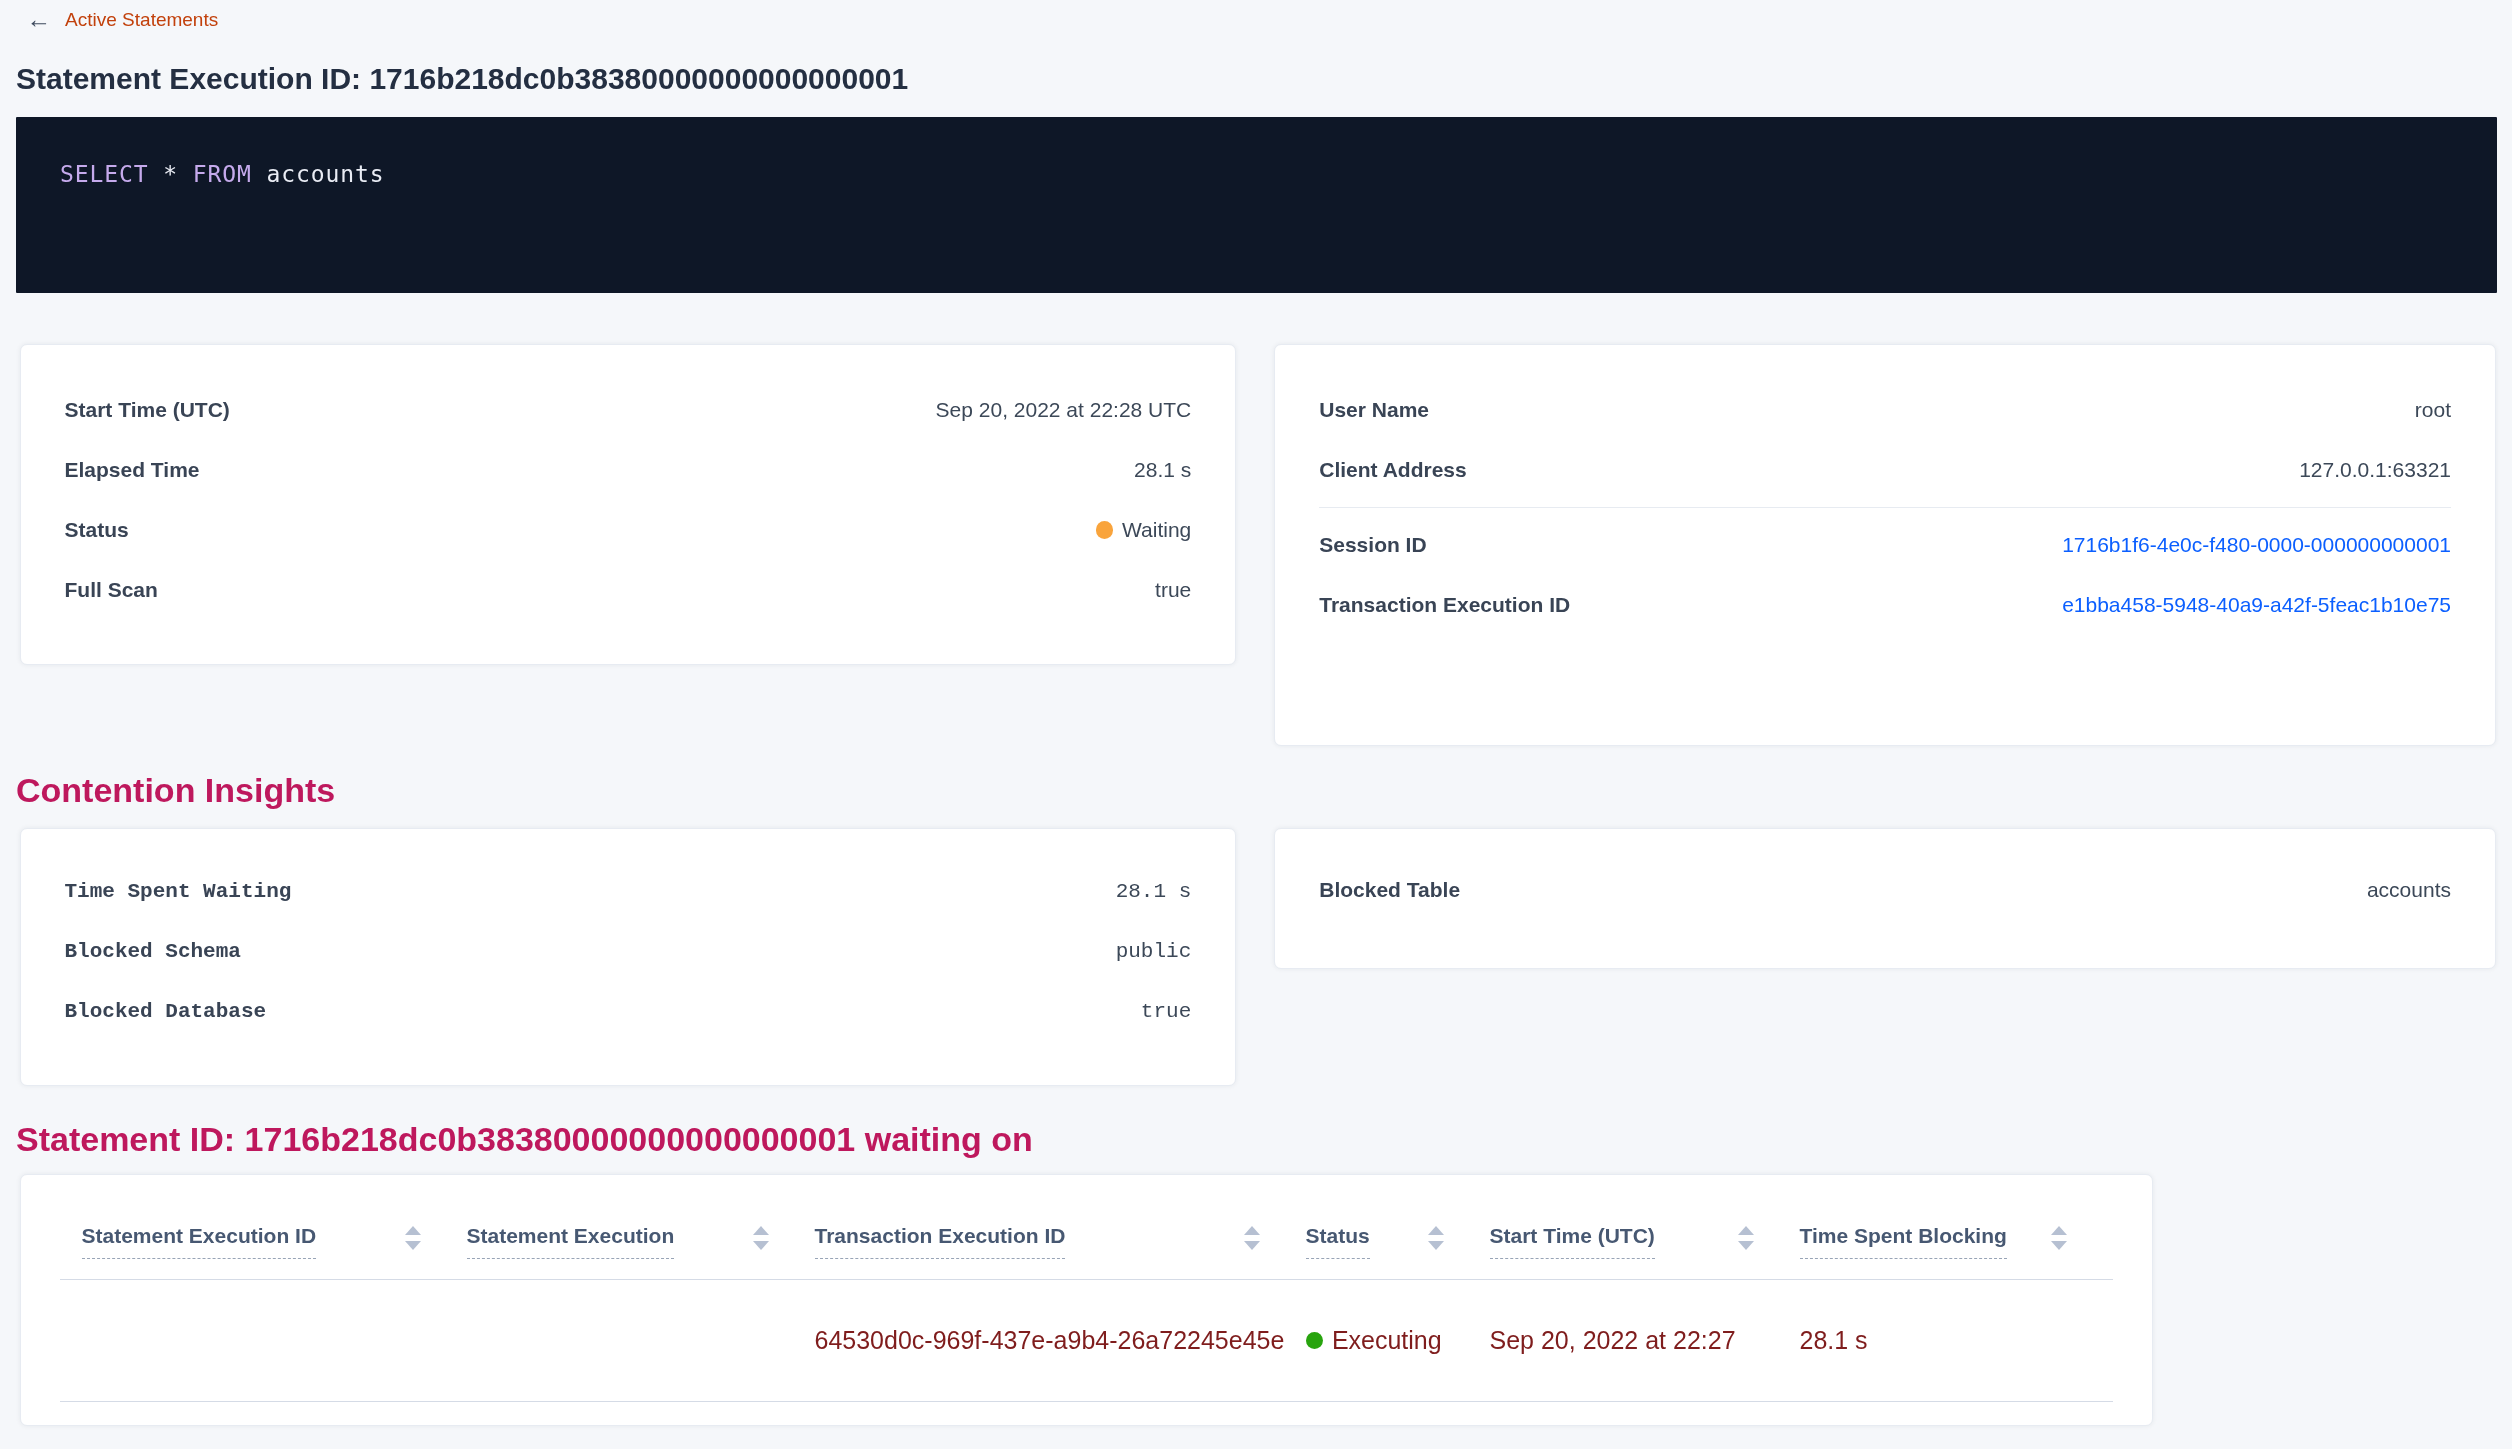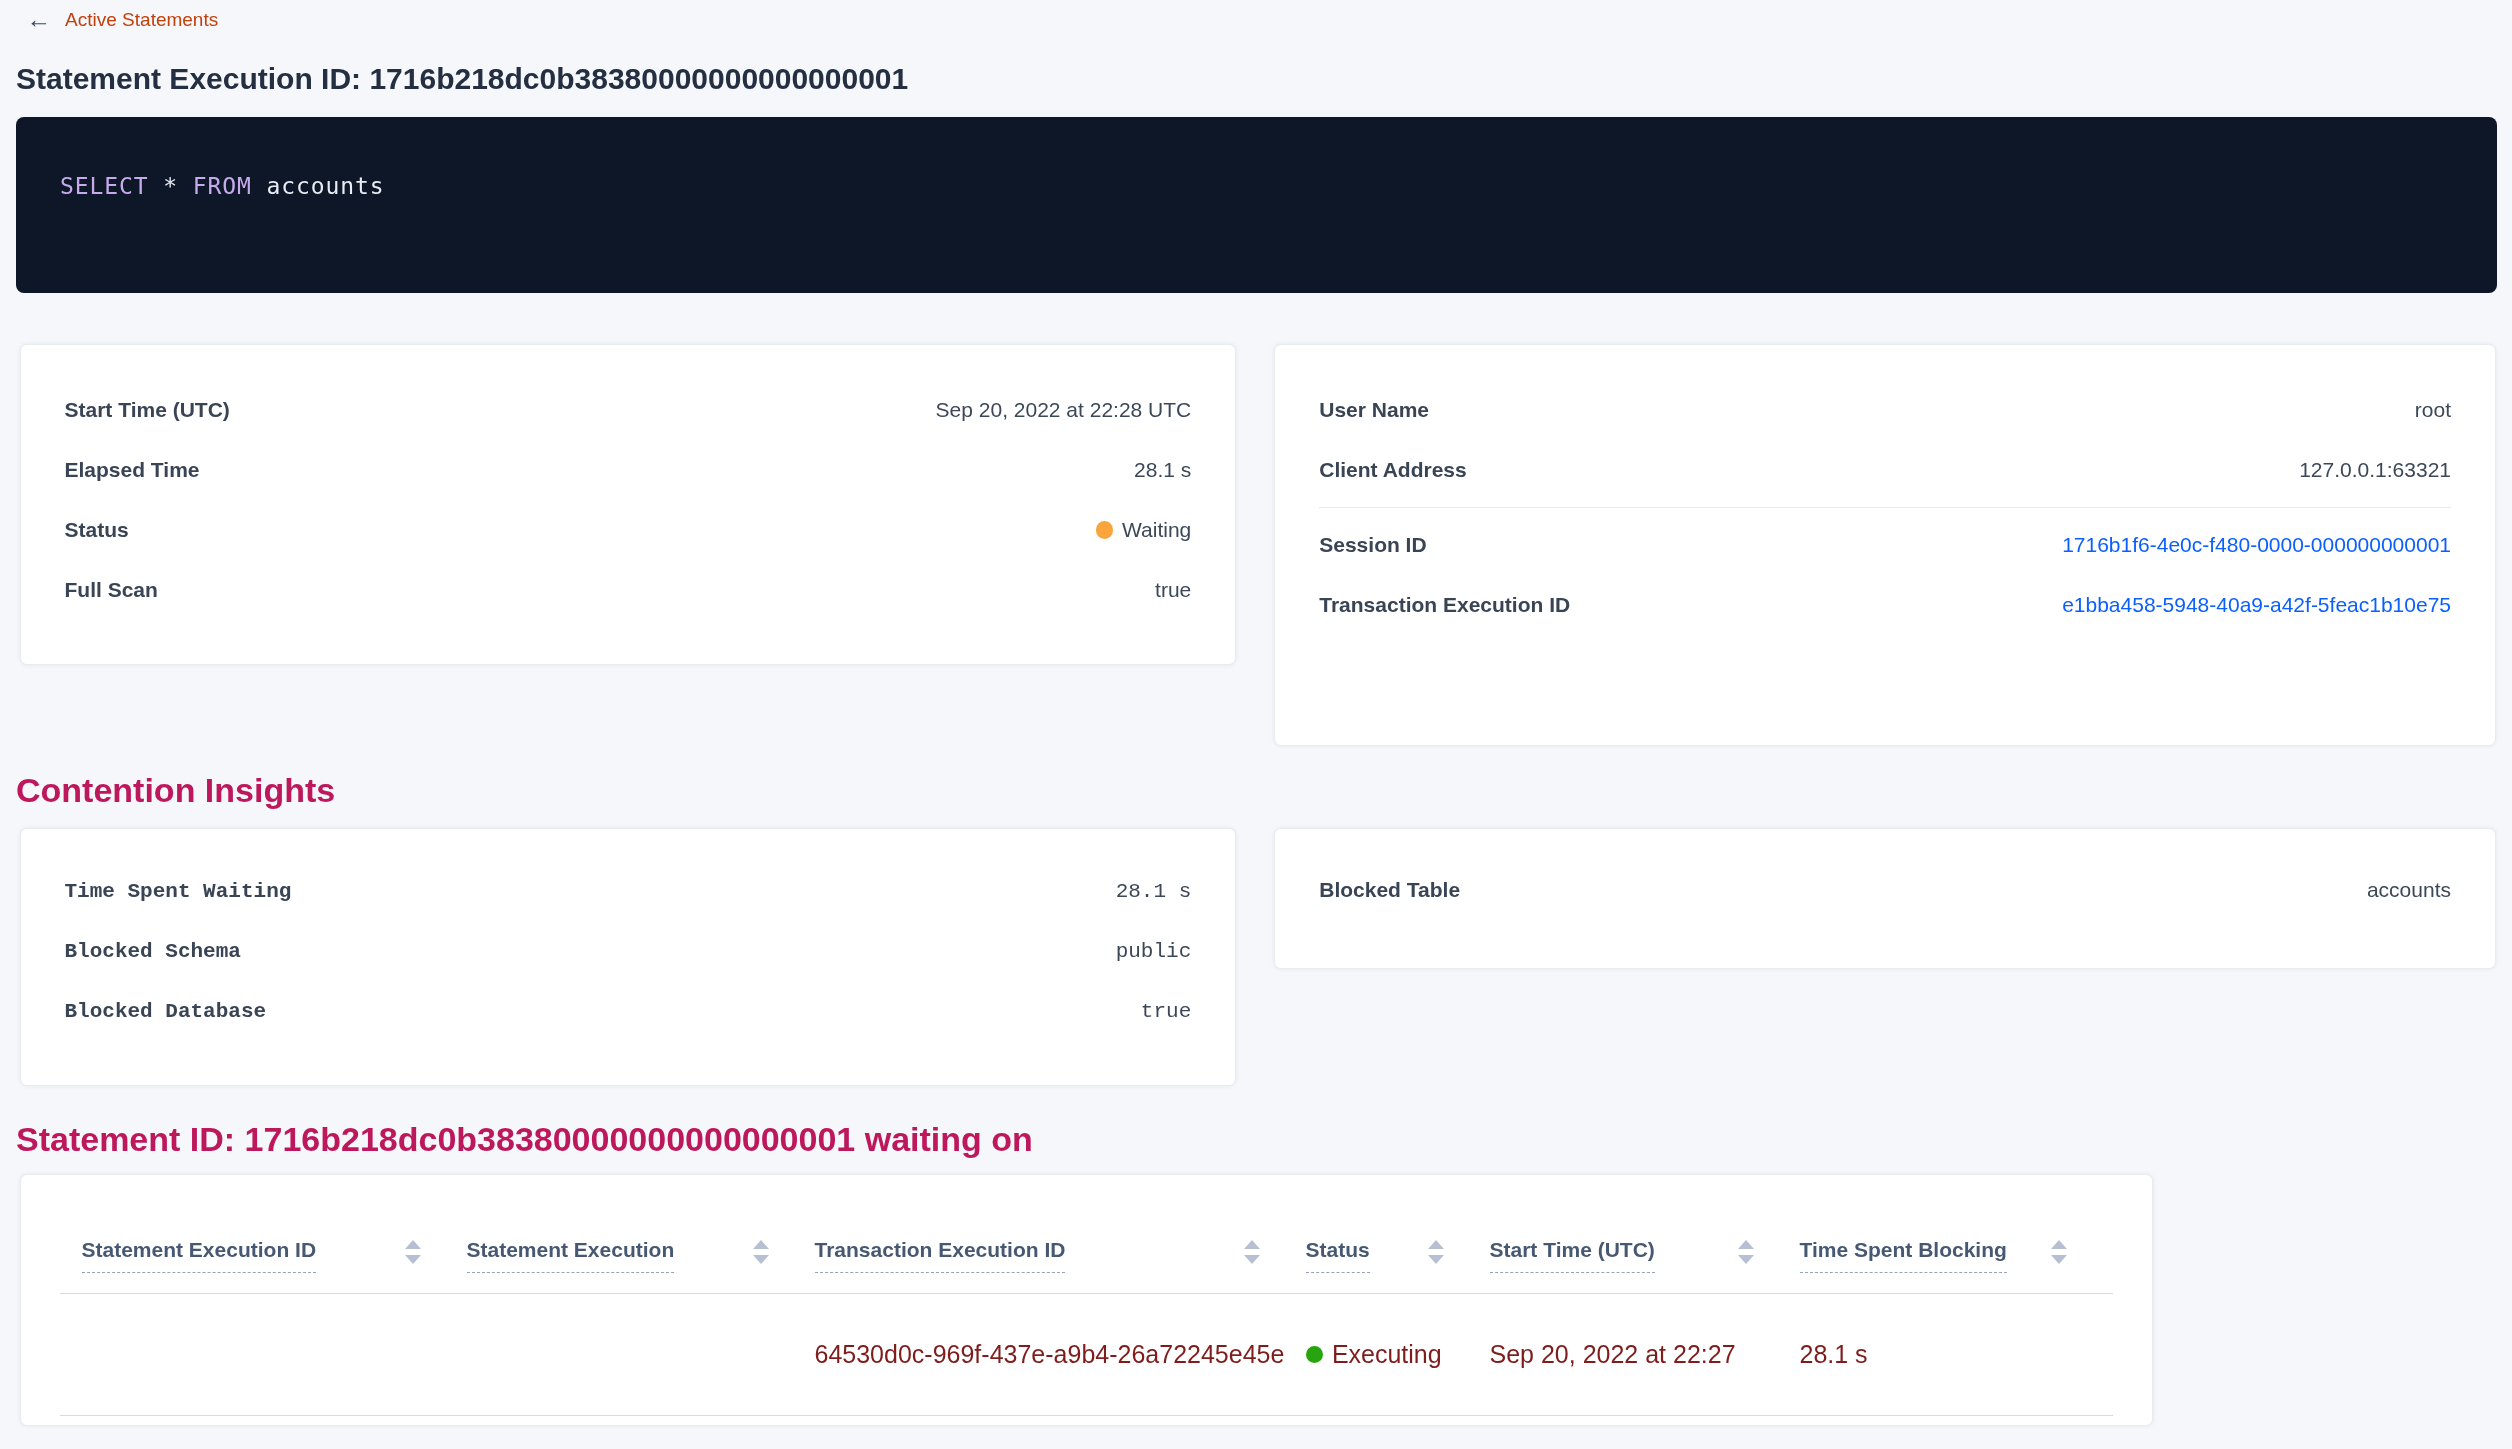--- a/index.html
+++ b/index.html
@@ -15,22 +15,22 @@
   .back-row { padding-top: 7px; display: flex; align-items: center; gap: 14px; cursor: pointer; width: fit-content; margin-left: 10.5px; }
   .back-arrow { font-size: 24.6px; color: #3e4b5e; line-height: 26px; }
   .back-label { font-size: 19px; color: #c2410c; line-height: 26px; }
 
   
   .page-title { margin-top: 28px; font-size: 30px; font-weight: bold; color: #242f42; line-height: 35px; }
 
   
   .sql-box {
     margin-top: 21px; height: 176px; width: 2481px;
-    background: #0e1727; border-radius: 8px;
-    padding: 56px 44px; 
+    background: #0e1727; border-radius: 1px;
+    padding: 44px 44px; 
   }
   .sql-code { font-family: "DejaVu Sans Mono", "Liberation Mono", monospace; font-size: 23px; color: #e9ecf4; letter-spacing: 0.9px; }
   .sql-kw { color: #c5aaec; }
 
   
   .cards-row { display: flex; gap: 38px; align-items: flex-start; }
   .row1 { margin-top: 51px; }
   .row2 { margin-top: 22px; }
   .card {
     background: #ffffff; border: 0.9px solid #e7ebf2; border-radius: 7px;
@@ -58,21 +58,21 @@
   .h-waiting { margin-top: 37px; }
 
   
   .table-card {
     margin-top: 19.3px; width: 2133px; height: 252px;
     background: #ffffff; border: 0.9px solid #e7ebf2; border-radius: 7px;
     box-shadow: 0 0 5.3px rgba(33,43,54,0.07);
     margin-left: 3.5px;
   }
   .tbl-grid { display: grid; grid-template-columns: 385px 348px 491px 184px 310px 1fr; }
-  .tbl-head { padding: 62px 39px 0 61px; }
+  .tbl-head { padding: 48px 39px 0 61px; }
   .th-cell { display: flex; align-items: flex-start; justify-content: space-between; padding-right: 46px; cursor: pointer; }
   .th-label {
     font-size: 21px; font-weight: bold; color: #475872; line-height: 26px;
     border-bottom: 1.8px dashed #98a4b6; padding-bottom: 8.8px;
   }
   .sort-icon { display: flex; flex-direction: column; gap: 6.1px; padding-top: 2.6px; }
   .tri-up { width: 0; height: 0; border-left: 8px solid transparent; border-right: 8px solid transparent; border-bottom: 9.7px solid #b6c0d2; }
   .tri-down { width: 0; height: 0; border-left: 8px solid transparent; border-right: 8px solid transparent; border-top: 9.7px solid #b6c0d2; }
   .tbl-sep { border: 0; border-top: 1.8px solid #d5dbe6; margin: 20px 39px 0 39px; }
   .tbl-sep2 { margin-top: 0; }

